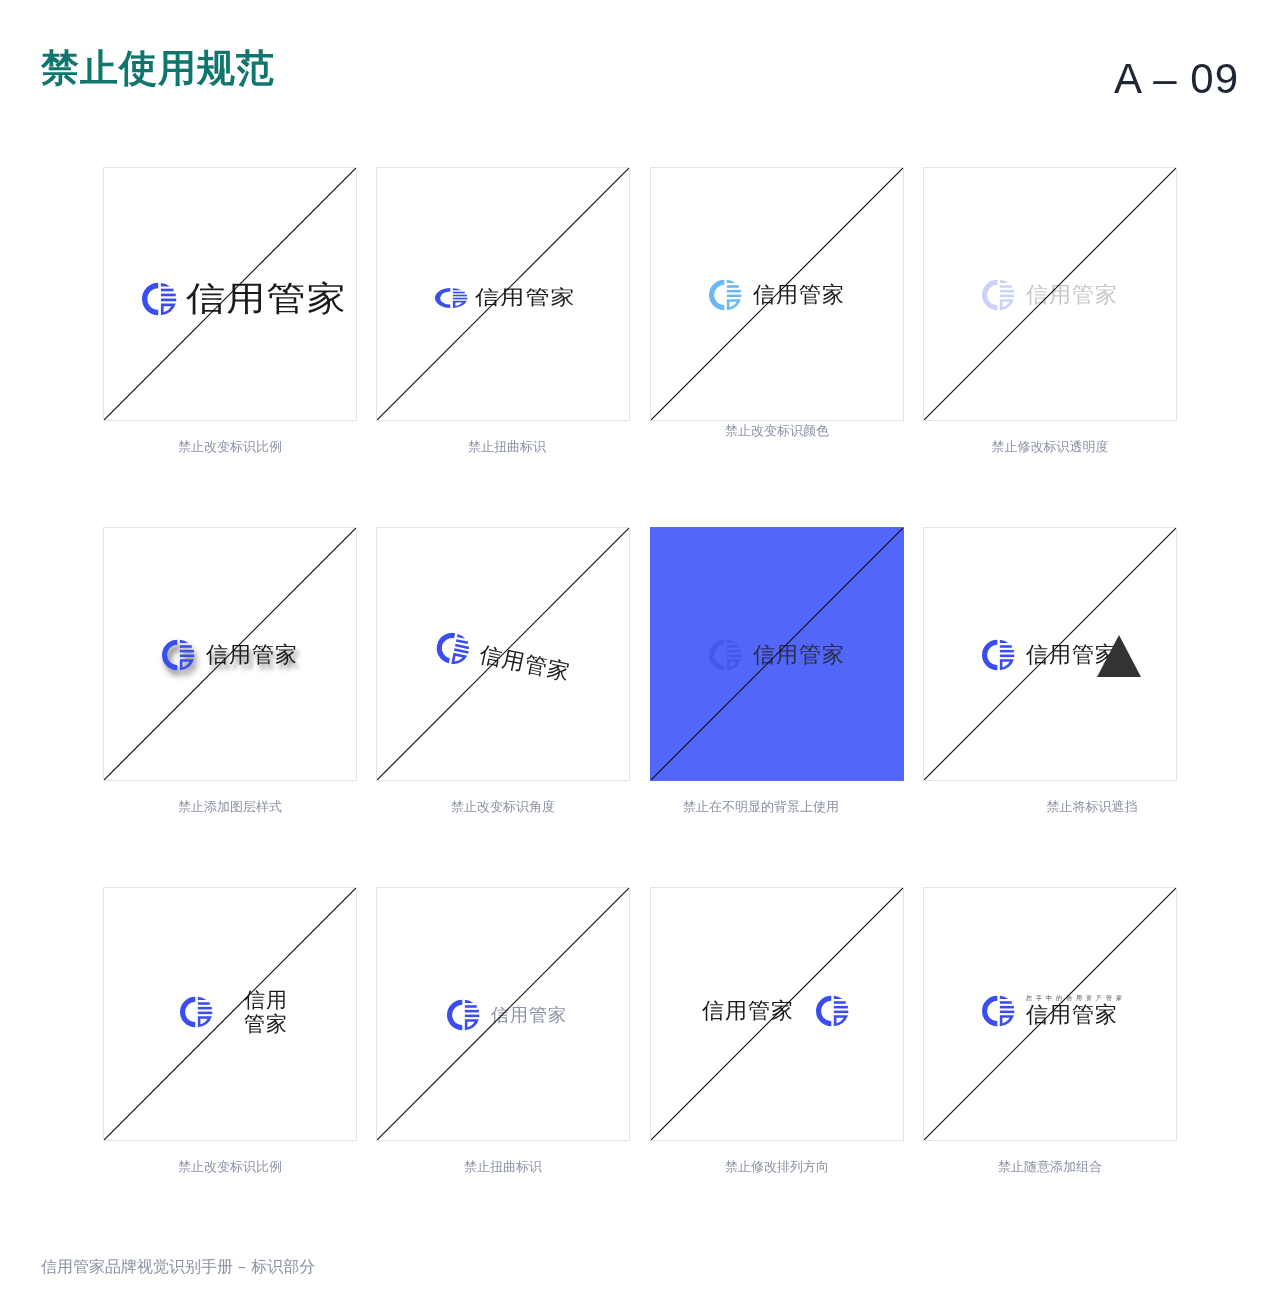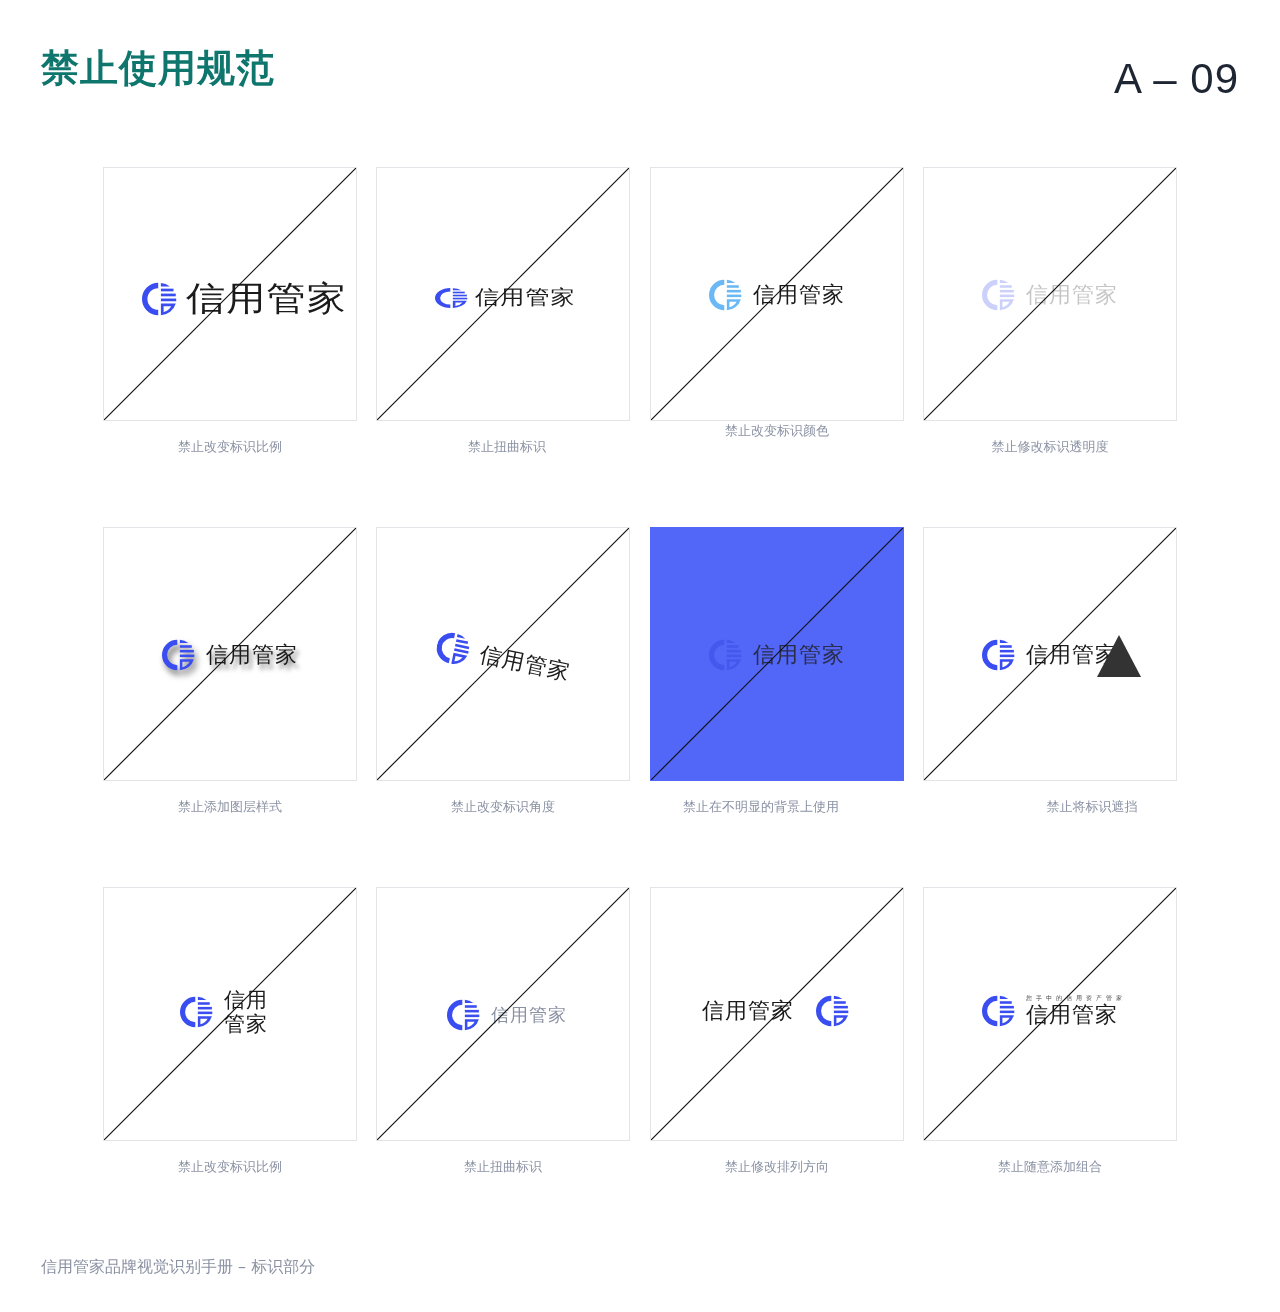--- a/index.html
+++ b/index.html
@@ -147,21 +147,21 @@
       <span class="word" style="font-size:22px; margin-left:10px;">信用管家</span>
     </div>
     <div class="tri" style="left:173px; top:107px;"></div>
     <svg class="slash" viewBox="0 0 254 254" preserveAspectRatio="none">
         <line x1="0" y1="254" x2="254" y2="0" stroke="#111" stroke-width="1.2"></line>
       </svg>
   </div>
   <div class="caption" style="left:965px; top:798px;">禁止将标识遮挡</div>
 
   <div class="cell" style="left:103px; top:887px;">
-    <div class="logo" style="left:76px; top:100px;">
+    <div class="logo" style="left:76px; top:100px;gap:20px;">
       <svg class="mark" width="34" height="34" style="color:#3a4df0">
           <use href="#mark"></use>
         </svg>
       <span style="display:flex; flex-direction:column; margin-left:10px;">
         <span class="word" style="font-size:21px; line-height:24px;">信用</span>
         <span class="word" style="font-size:21px; line-height:24px;">管家</span>
       </span>
     </div>
     <svg class="slash" viewBox="0 0 254 254" preserveAspectRatio="none">
         <line x1="0" y1="254" x2="254" y2="0" stroke="#111" stroke-width="1.2"></line>

